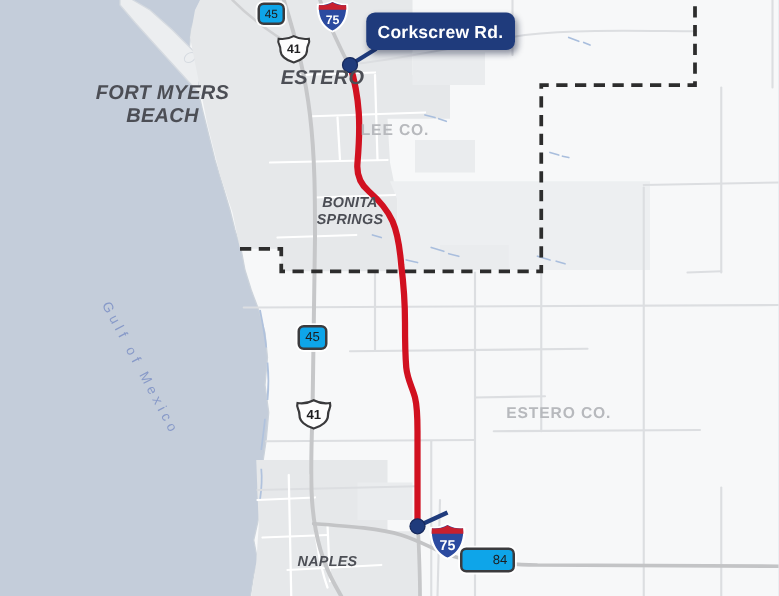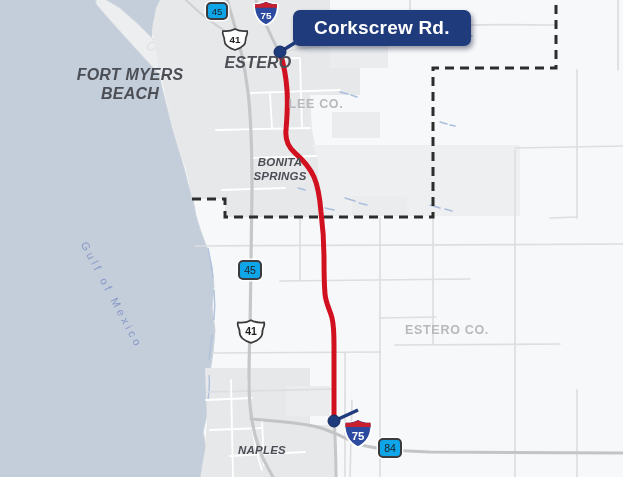--- a/index.html
+++ b/index.html
@@ -23,22 +23,22 @@
     font-weight:bold;color:#b7b9bd;font-size:12.5px;
     letter-spacing:.7px;white-space:nowrap;
   }
   .gulf-label{
     position:absolute;left:112px;top:295px;
     transform:translate(-50%,-50%) rotate(62deg);
     color:#8799c8;font-size:11px;letter-spacing:3.5px;white-space:nowrap;
   }
   .callout{
     position:absolute;background:#1f3b7c;color:#fff;
-    font-weight:bold;font-size:19px;letter-spacing:.2px;
-    padding:7px 21px;border-radius:7px;white-space:nowrap;
+    font-weight:bold;font-size:14px;letter-spacing:.2px;
+    padding:7px 9px;border-radius:7px;white-space:nowrap;
     box-shadow:2px 3px 5px rgba(15,25,55,.45);
   }
   .shield-state{
     position:absolute;transform:translate(-50%,-50%);
     background:#0ea5e9;border:2px solid #3b3b3e;border-radius:5px;
     font-weight:normal;font-size:10.5px;color:#1d1d1f;
     min-width:20px;height:16px;display:flex;align-items:center;justify-content:center;
     box-shadow:0 0 0 1.5px rgba(255,255,255,.9);
   }
   .shield-state.sm{min-width:18px;height:14px;font-size:9.5px;}
@@ -210,18 +210,18 @@
 
   <svg class="shield-abs" style="left:358px;top:433px;" width="31" height="31" viewBox="0 0 30 30">
     <path d="M15,0.8 C11.2,3.2 5.4,4.3 1.2,3.8 C0.6,8 1.2,12.6 2.6,16.6 C4.8,22.8 9.5,27.4 15,29.4
              C20.5,27.4 25.2,22.8 27.4,16.6 C28.8,12.6 29.4,8 28.8,3.8 C24.6,4.3 18.8,3.2 15,0.8 Z" fill="#ffffff"></path>
     <path d="M15,2.4 C11.5,4.4 6.6,5.4 3,5.1 C2.6,8.6 3.1,12.4 4.3,15.9 C6.2,21.3 10.2,25.5 15,27.6
              C19.8,25.5 23.8,21.3 25.7,15.9 C26.9,12.4 27.4,8.6 27,5.1 C23.4,5.4 18.5,4.4 15,2.4 Z" fill="#2b4aa0"></path>
     <path d="M2.9,5.0 C8,5.6 12,4.6 15,2.6 C18,4.6 22,5.6 27.1,5.0 L27.3,9.2 L2.7,9.2 Z" fill="#c8202f"></path>
     <text x="15" y="21.5" text-anchor="middle" font-size="11" font-weight="bold" fill="#ffffff">75</text>
   </svg>
 
-  <div class="shield-state" style="left:390px;top:448px;">84</div>
+  <div class="shield-state" style="left:390px;top:448px;padding-left:20px;">84</div>
 
   <div class="callout" style="left:293px;top:10px;">Corkscrew Rd.</div>
 
 
 </div>
 
 </body></html>

